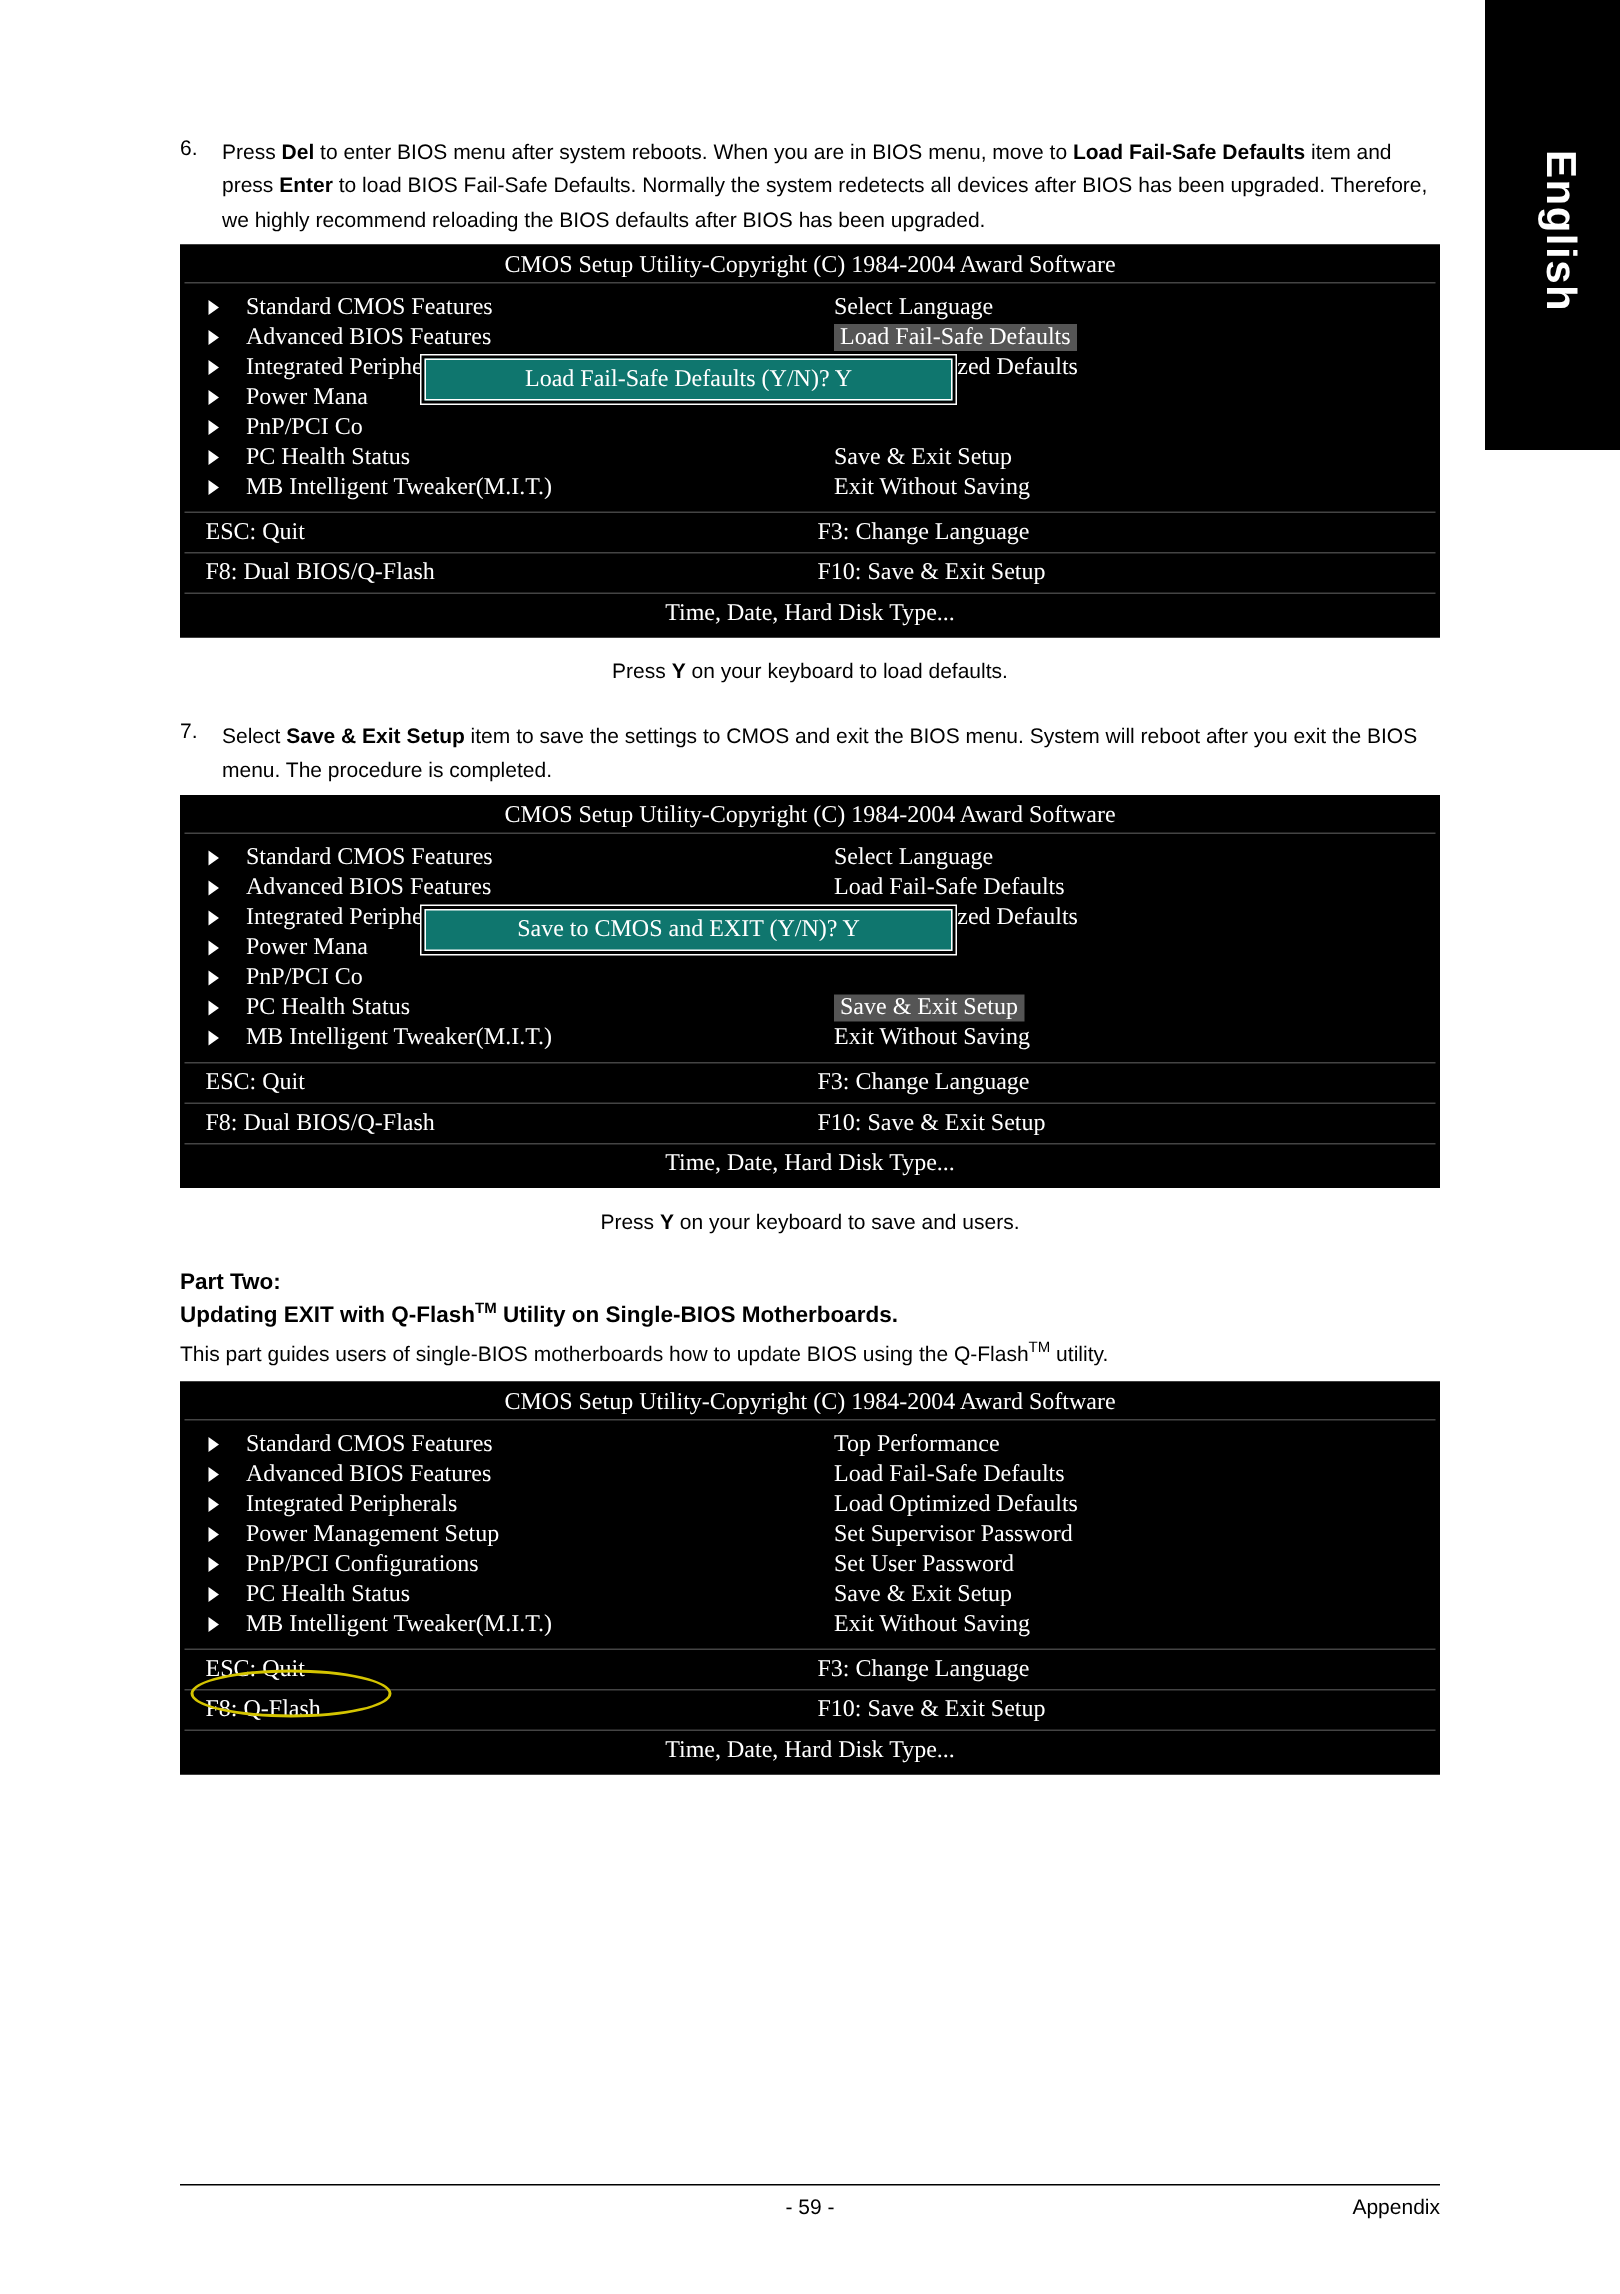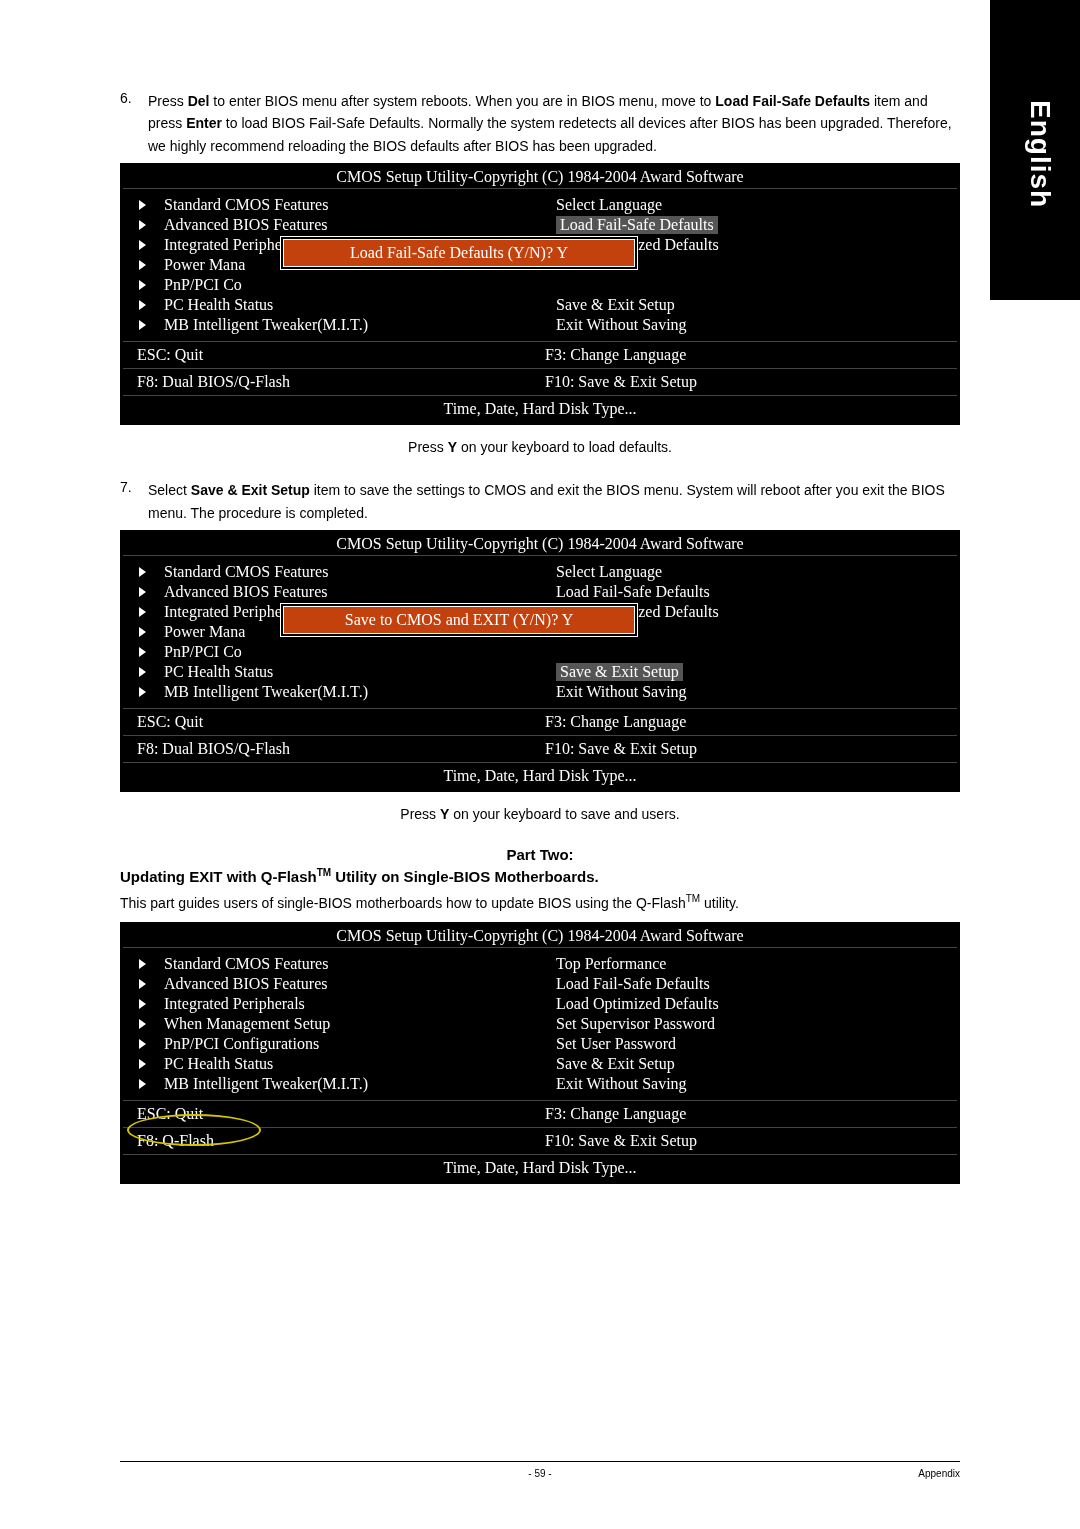--- a/index.html
+++ b/index.html
@@ -52,21 +52,20 @@
     line-height: 1.6;
   }
   .step-text b { font-weight: bold; }
   .caption {
     text-align: center;
     margin: 14px 0 24px 0;
   }
   .part-title {
     margin-top: 10px;
     font-size: 15px;
-    text-align: center;
   }
   .part-sub {
     font-weight: bold;
     font-size: 15px;
     margin: 4px 0 6px 0;
   }
   sup { font-size: 10px; vertical-align: super; }
   .body-text { line-height: 1.6; margin-bottom: 8px; }
 
   
@@ -109,21 +108,21 @@
     background: #555;
     display: inline-block;
     padding: 0 4px;
   }
   .bios-dialog {
     position: absolute;
     left: 160px;
     top: 50px;
     width: 330px;
     border: 1px double #fff;
-    background: #c2410c;
+    background: #0f766e;
     padding: 4px 10px;
     text-align: center;
     z-index: 5;
     box-shadow: 0 0 0 2px #000, 0 0 0 3px #fff;
   }
   .bios-dialog::after{
     content:"";
     position:absolute;
     left:-2px; right:-2px; bottom:-6px; height:3px;
   }
@@ -148,21 +147,21 @@
   }
   .page-footer {
     position: absolute;
     bottom: 50px;
     left: 120px;
     right: 120px;
     border-top: 1px solid #000;
     display: flex;
     justify-content: space-between;
     padding-top: 6px;
-    font-size: 10px;
+    font-size: 14px;
   }
   .page-footer .pn { flex:1; text-align:center; }
 </style>
 </head>
 <body>
 
 <div class="page">
   <div class="black-bar"></div>
   <div class="lang-label">English</div>
 
@@ -339,21 +338,21 @@
             <div class="bios-item">
               <span class="arrow"></span>
               <span>Advanced BIOS Features</span>
             </div>
             <div class="bios-item">
               <span class="arrow"></span>
               <span>Integrated Peripherals</span>
             </div>
             <div class="bios-item">
               <span class="arrow"></span>
-              <span>When Management Setup</span>
+              <span>Power Management Setup</span>
             </div>
             <div class="bios-item">
               <span class="arrow"></span>
               <span>PnP/PCI Configurations</span>
             </div>
             <div class="bios-item">
               <span class="arrow"></span>
               <span>PC Health Status</span>
             </div>
             <div class="bios-item">

